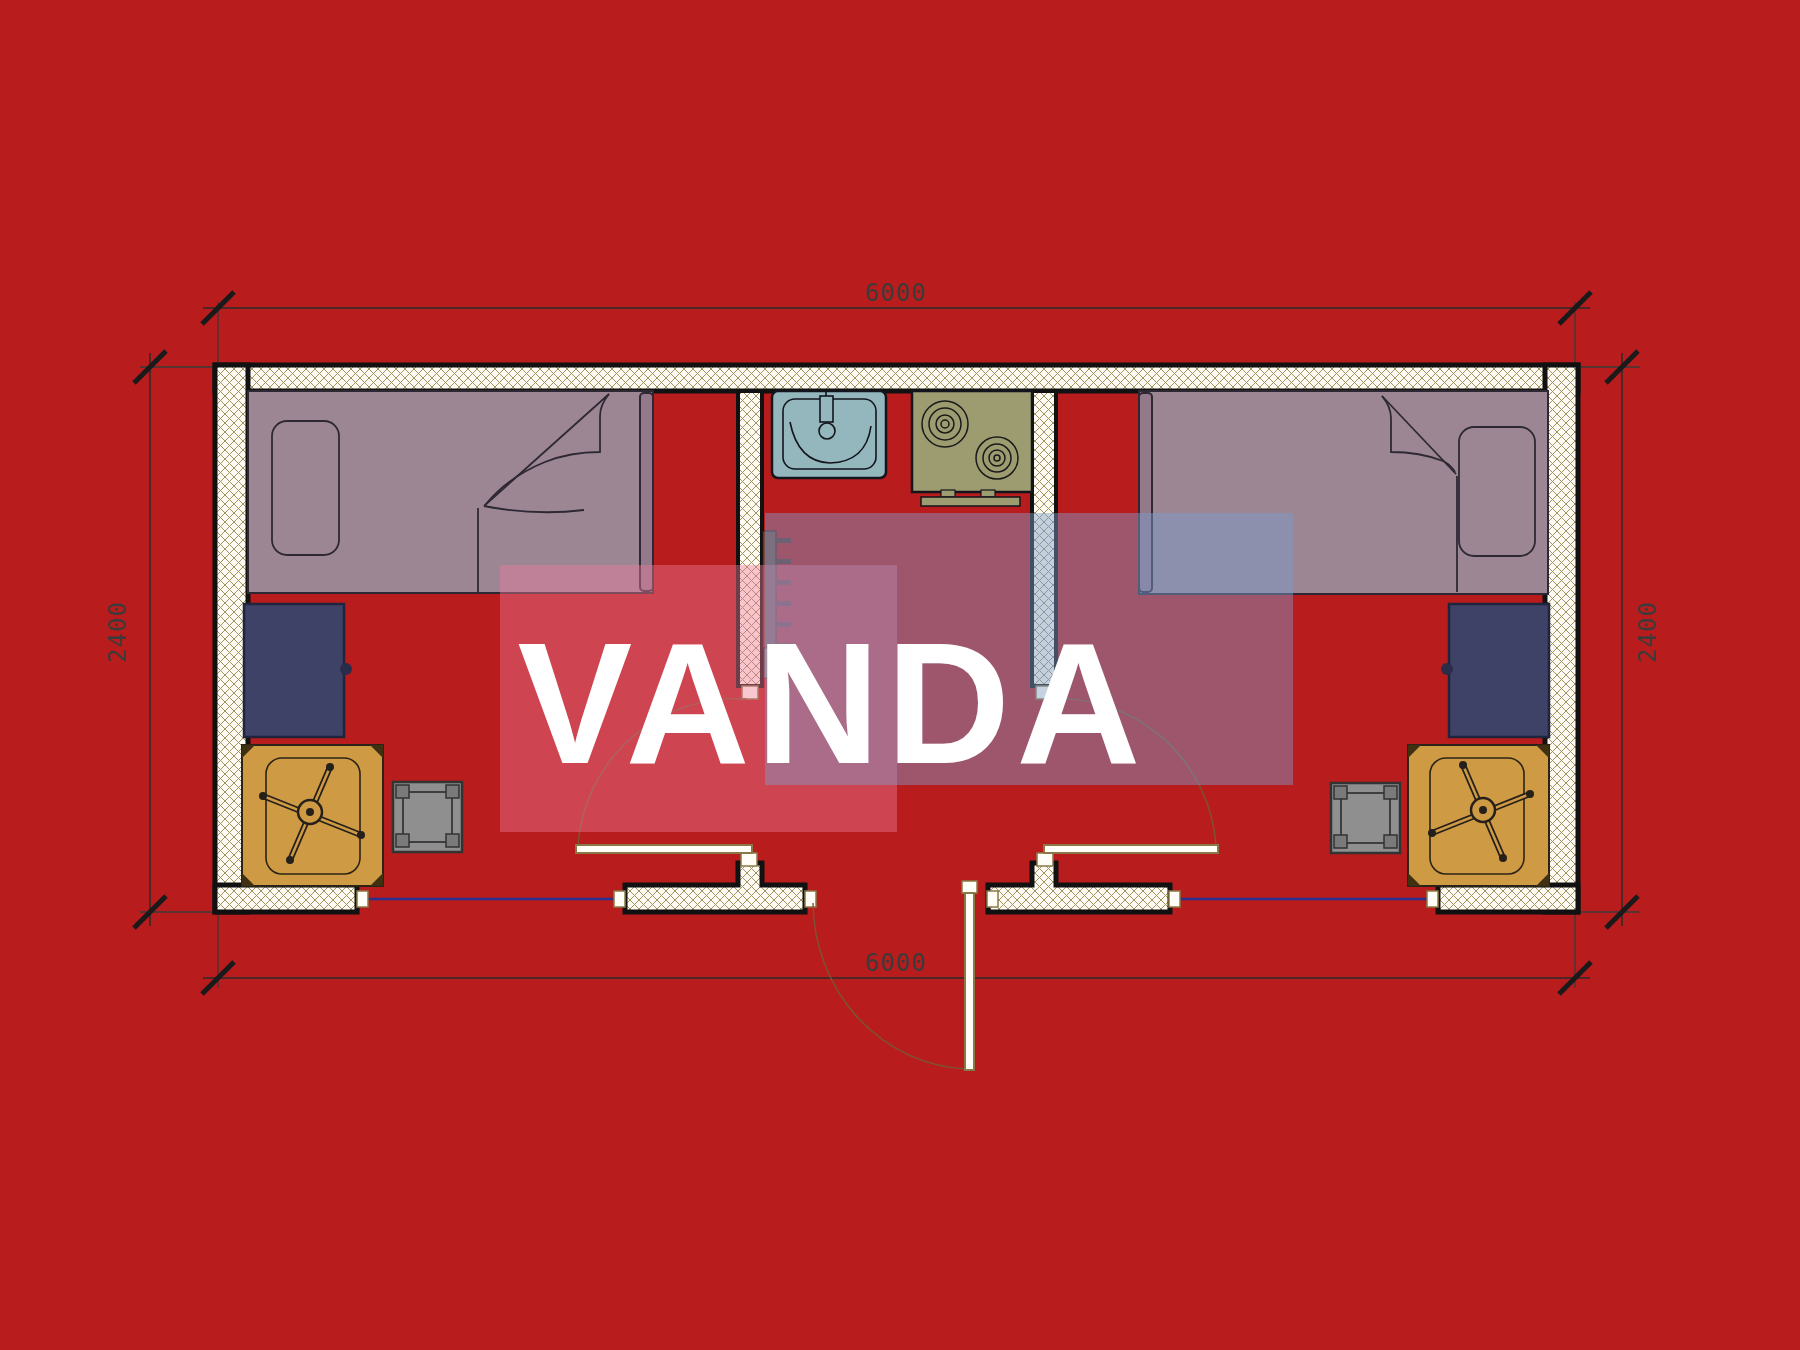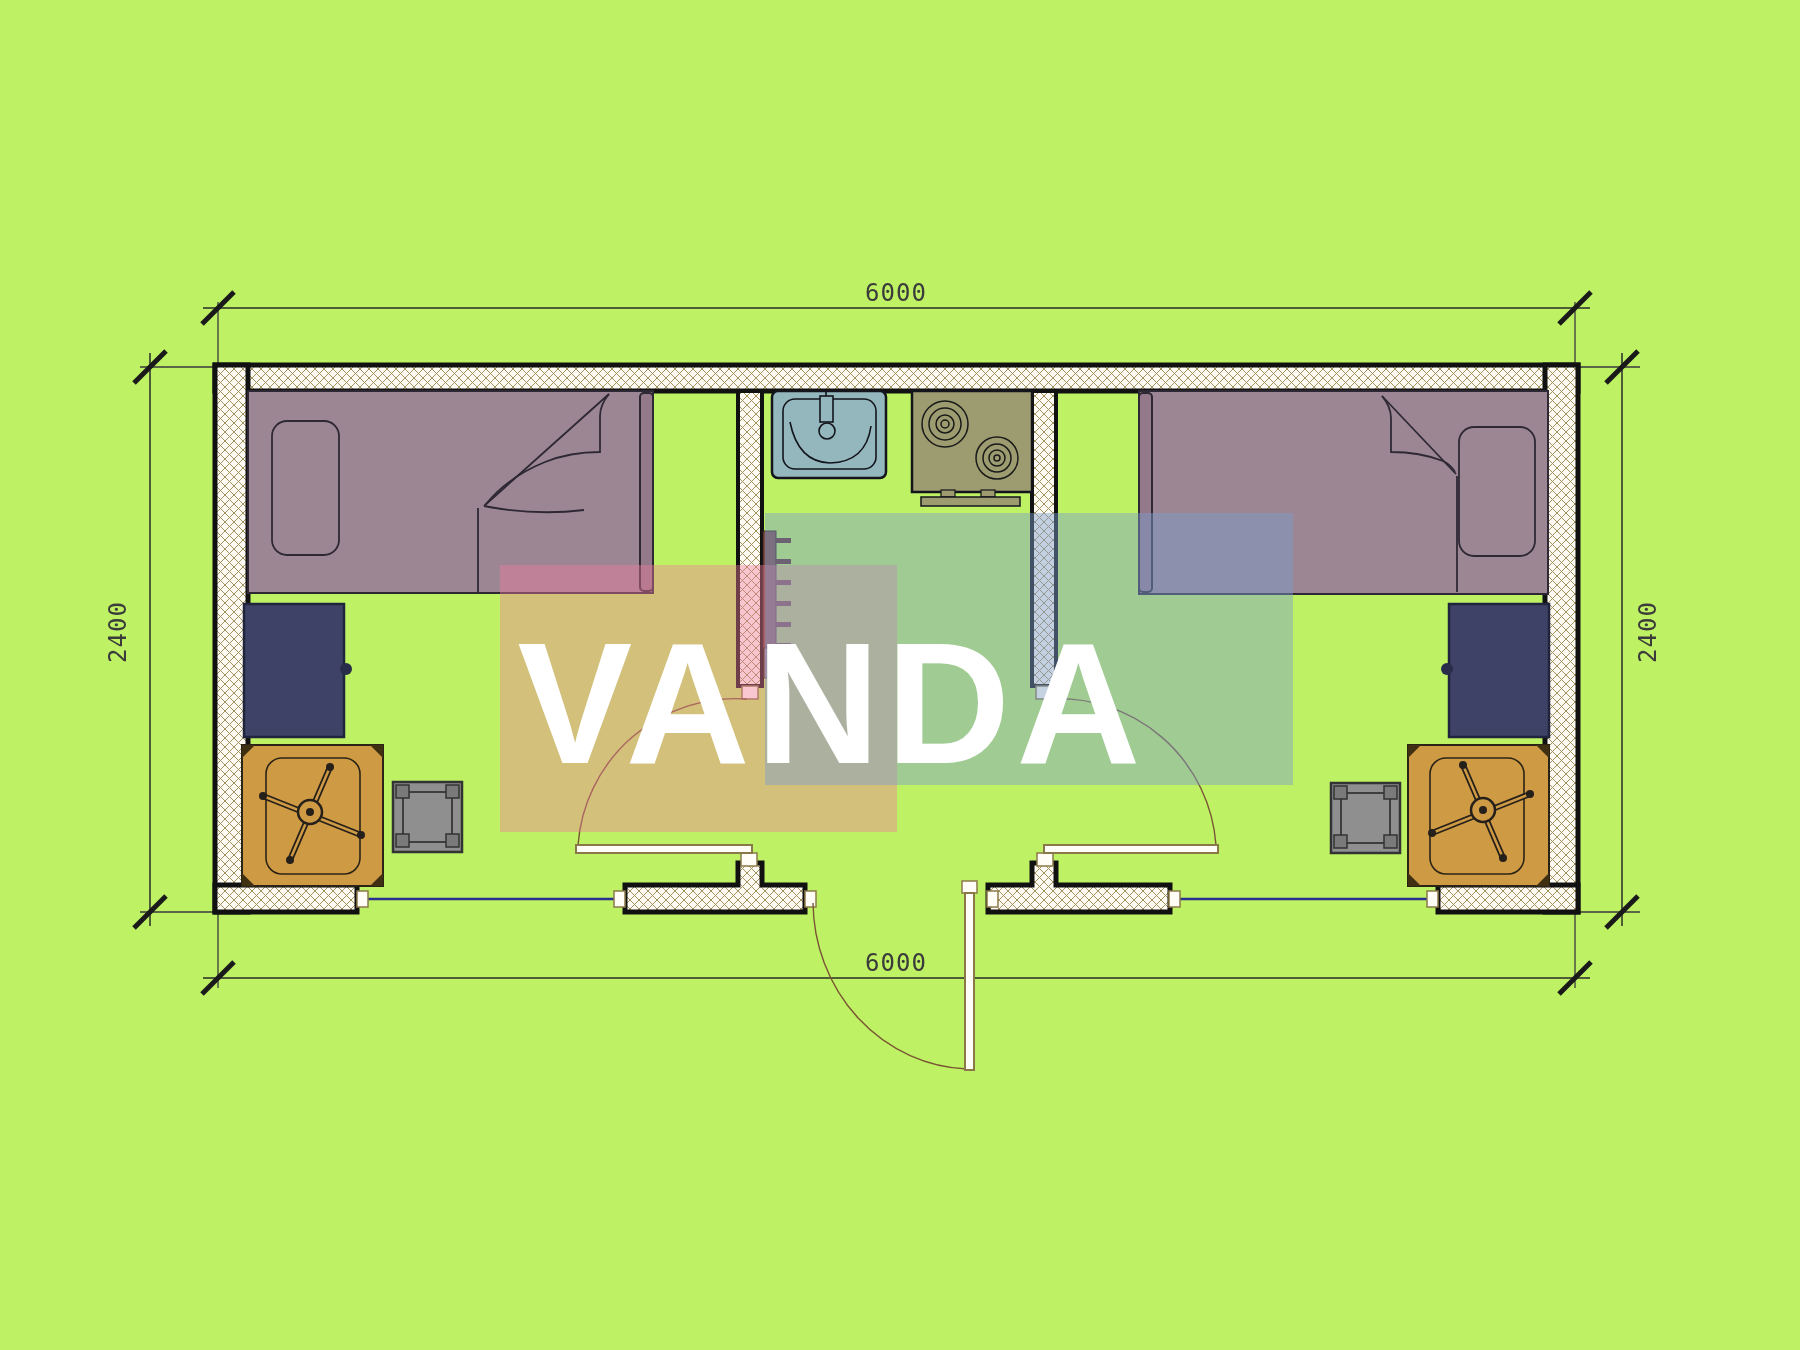--- a/index.html
+++ b/index.html
@@ -1,16 +1,16 @@
 <!DOCTYPE html>
 <html><head>
 <meta charset="utf-8">
 <style>
   html,body{margin:0;padding:0;background:#ffffff;}
-  .stage{position:relative;width:1800px;height:1350px;background:#bef264;overflow:hidden;
+  .stage{position:relative;width:1800px;height:1350px;background:#b91c1c;overflow:hidden;
          font-family:"Liberation Sans", sans-serif;}
   svg{position:absolute;left:0;top:0;}
   .dim-text{font-family:"DejaVu Sans Mono", monospace;font-size:24px;fill:#3b3b3b;letter-spacing:1px;}
   .wm-text{font-family:"Liberation Sans", sans-serif;font-weight:bold;font-size:172px;
            fill:#ffffff;letter-spacing:6px;}
 </style>
 </head>
 <body>
 
 <div class="stage">

